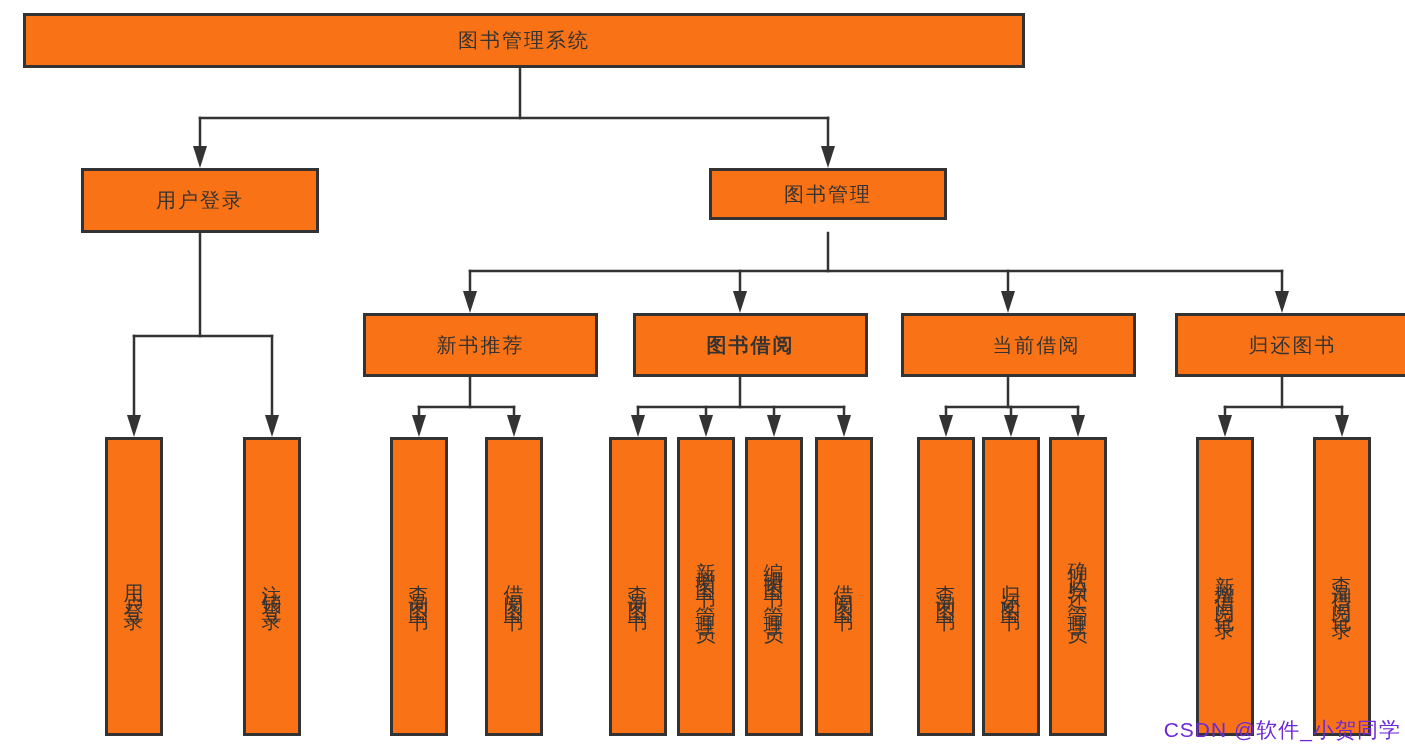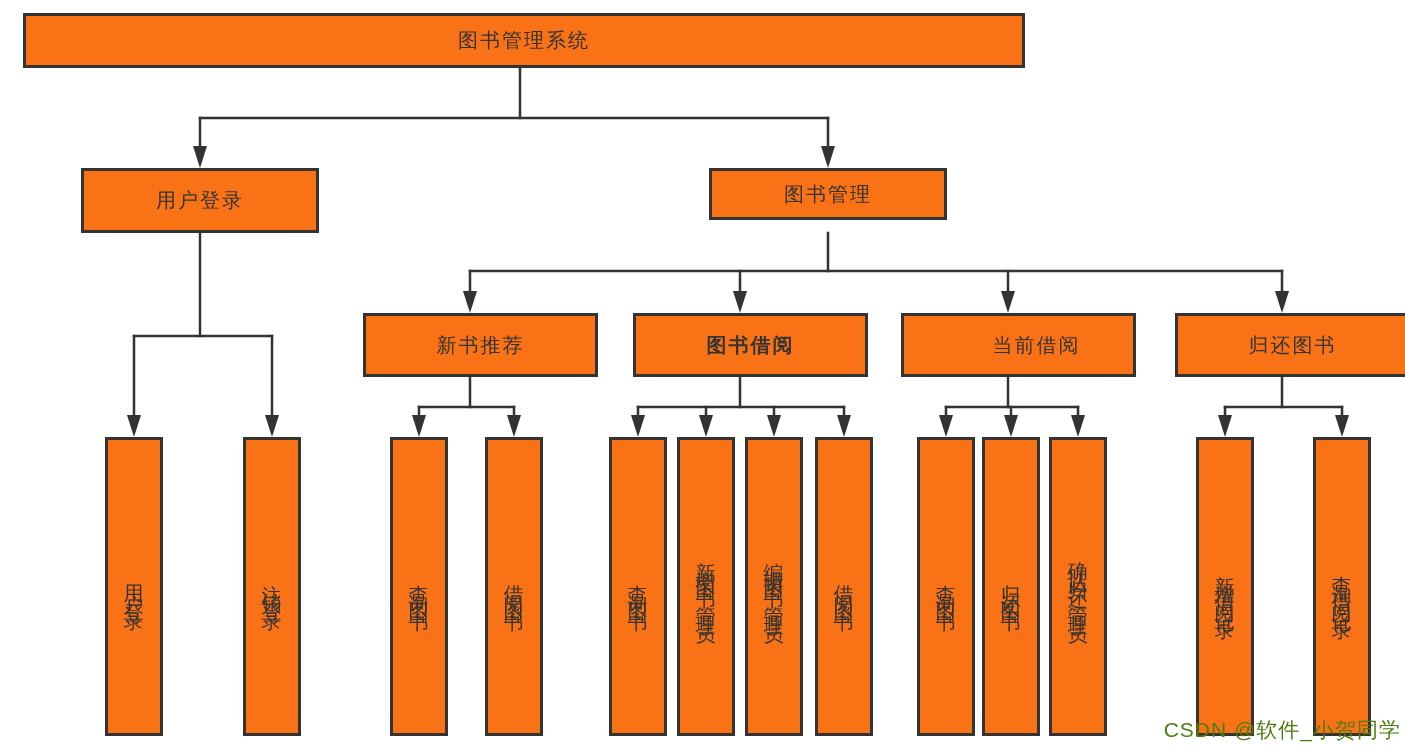--- a/index.html
+++ b/index.html
@@ -60,21 +60,21 @@
   .lf-1a { left: 105px; }  .lf-1b { left: 243px; }
   .lf-2a { left: 390px; }  .lf-2b { left: 485px; }
   .lf-3a { left: 609px; }  .lf-3b { left: 677px; }  .lf-3c { left: 745px; }  .lf-3d { left: 815px; }
   .lf-4a { left: 917px; }  .lf-4b { left: 982px; }  .lf-4c { left: 1049px; }
   .lf-5a { left: 1196px; } .lf-5b { left: 1313px; }
   .watermark {
     position: absolute;
     right: 4px;
     top: 716px;
     font-size: 21px;
-    color: #4d7c0f;
+    color: #6d28d9;
     letter-spacing: 1px;
     white-space: nowrap;
   }
 </style>
 </head>
 <body>
 
 <div class="canvas">
 
   <svg class="connectors" width="1405" height="747" viewBox="0 0 1405 747" fill="none" stroke="#333333" stroke-width="2.5" stroke-linecap="square">

